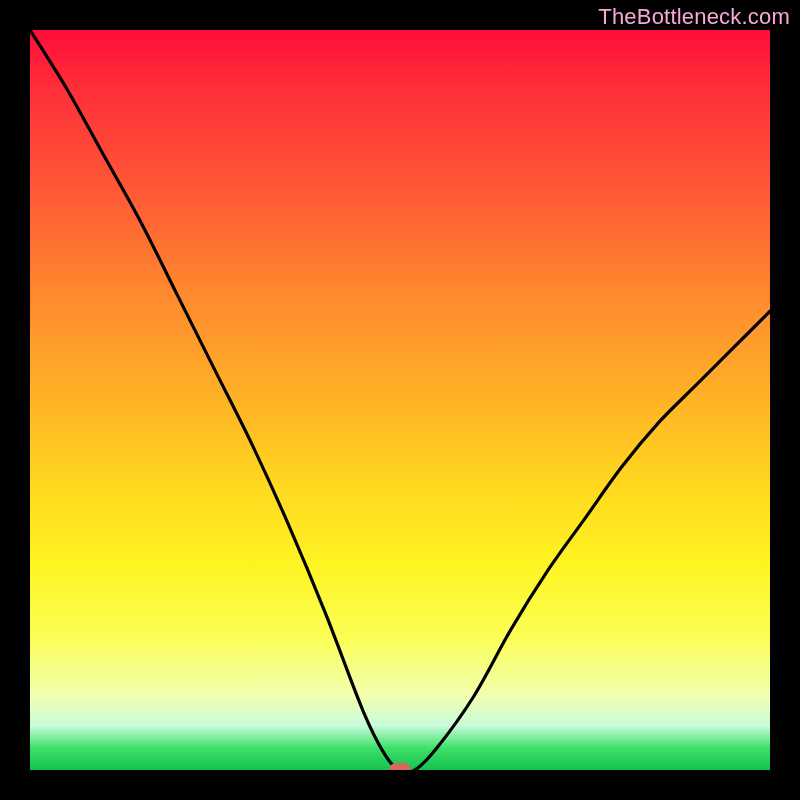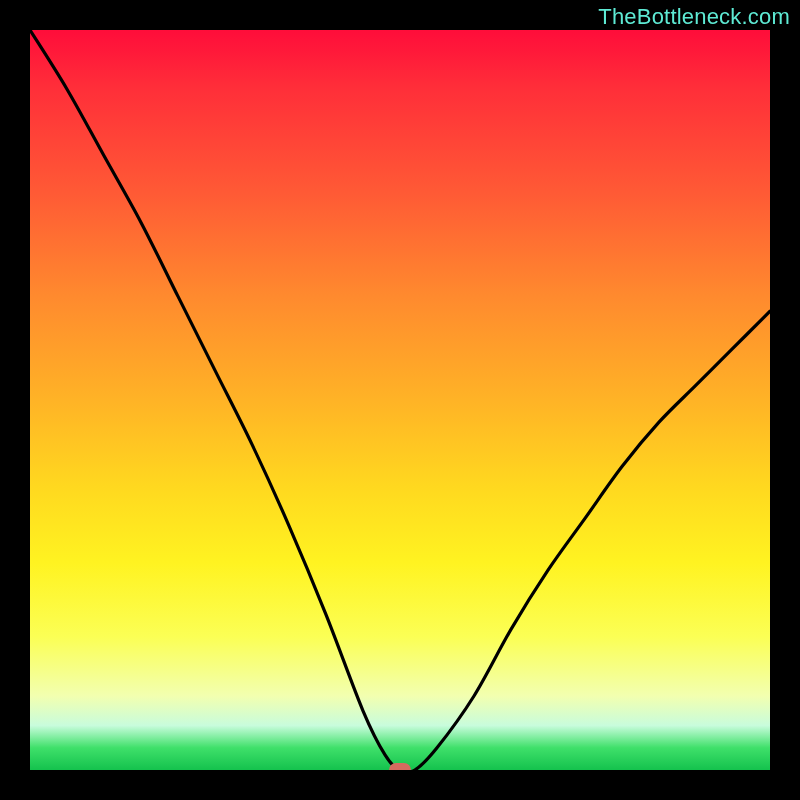--- a/index.html
+++ b/index.html
@@ -14,21 +14,21 @@
   .frame {
     position: relative;
     width: 800px;
     height: 800px;
     background: #000;
   }
   .watermark {
     position: absolute;
     top: 4px;
     right: 10px;
-    color: #5eead4;
+    color: #f9a8d4;
     font-size: 22px;
     font-weight: 500;
     z-index: 10;
     letter-spacing: 0.2px;
   }
   .plot-area {
     position: absolute;
     left: 30px;
     top: 30px;
     width: 740px;

